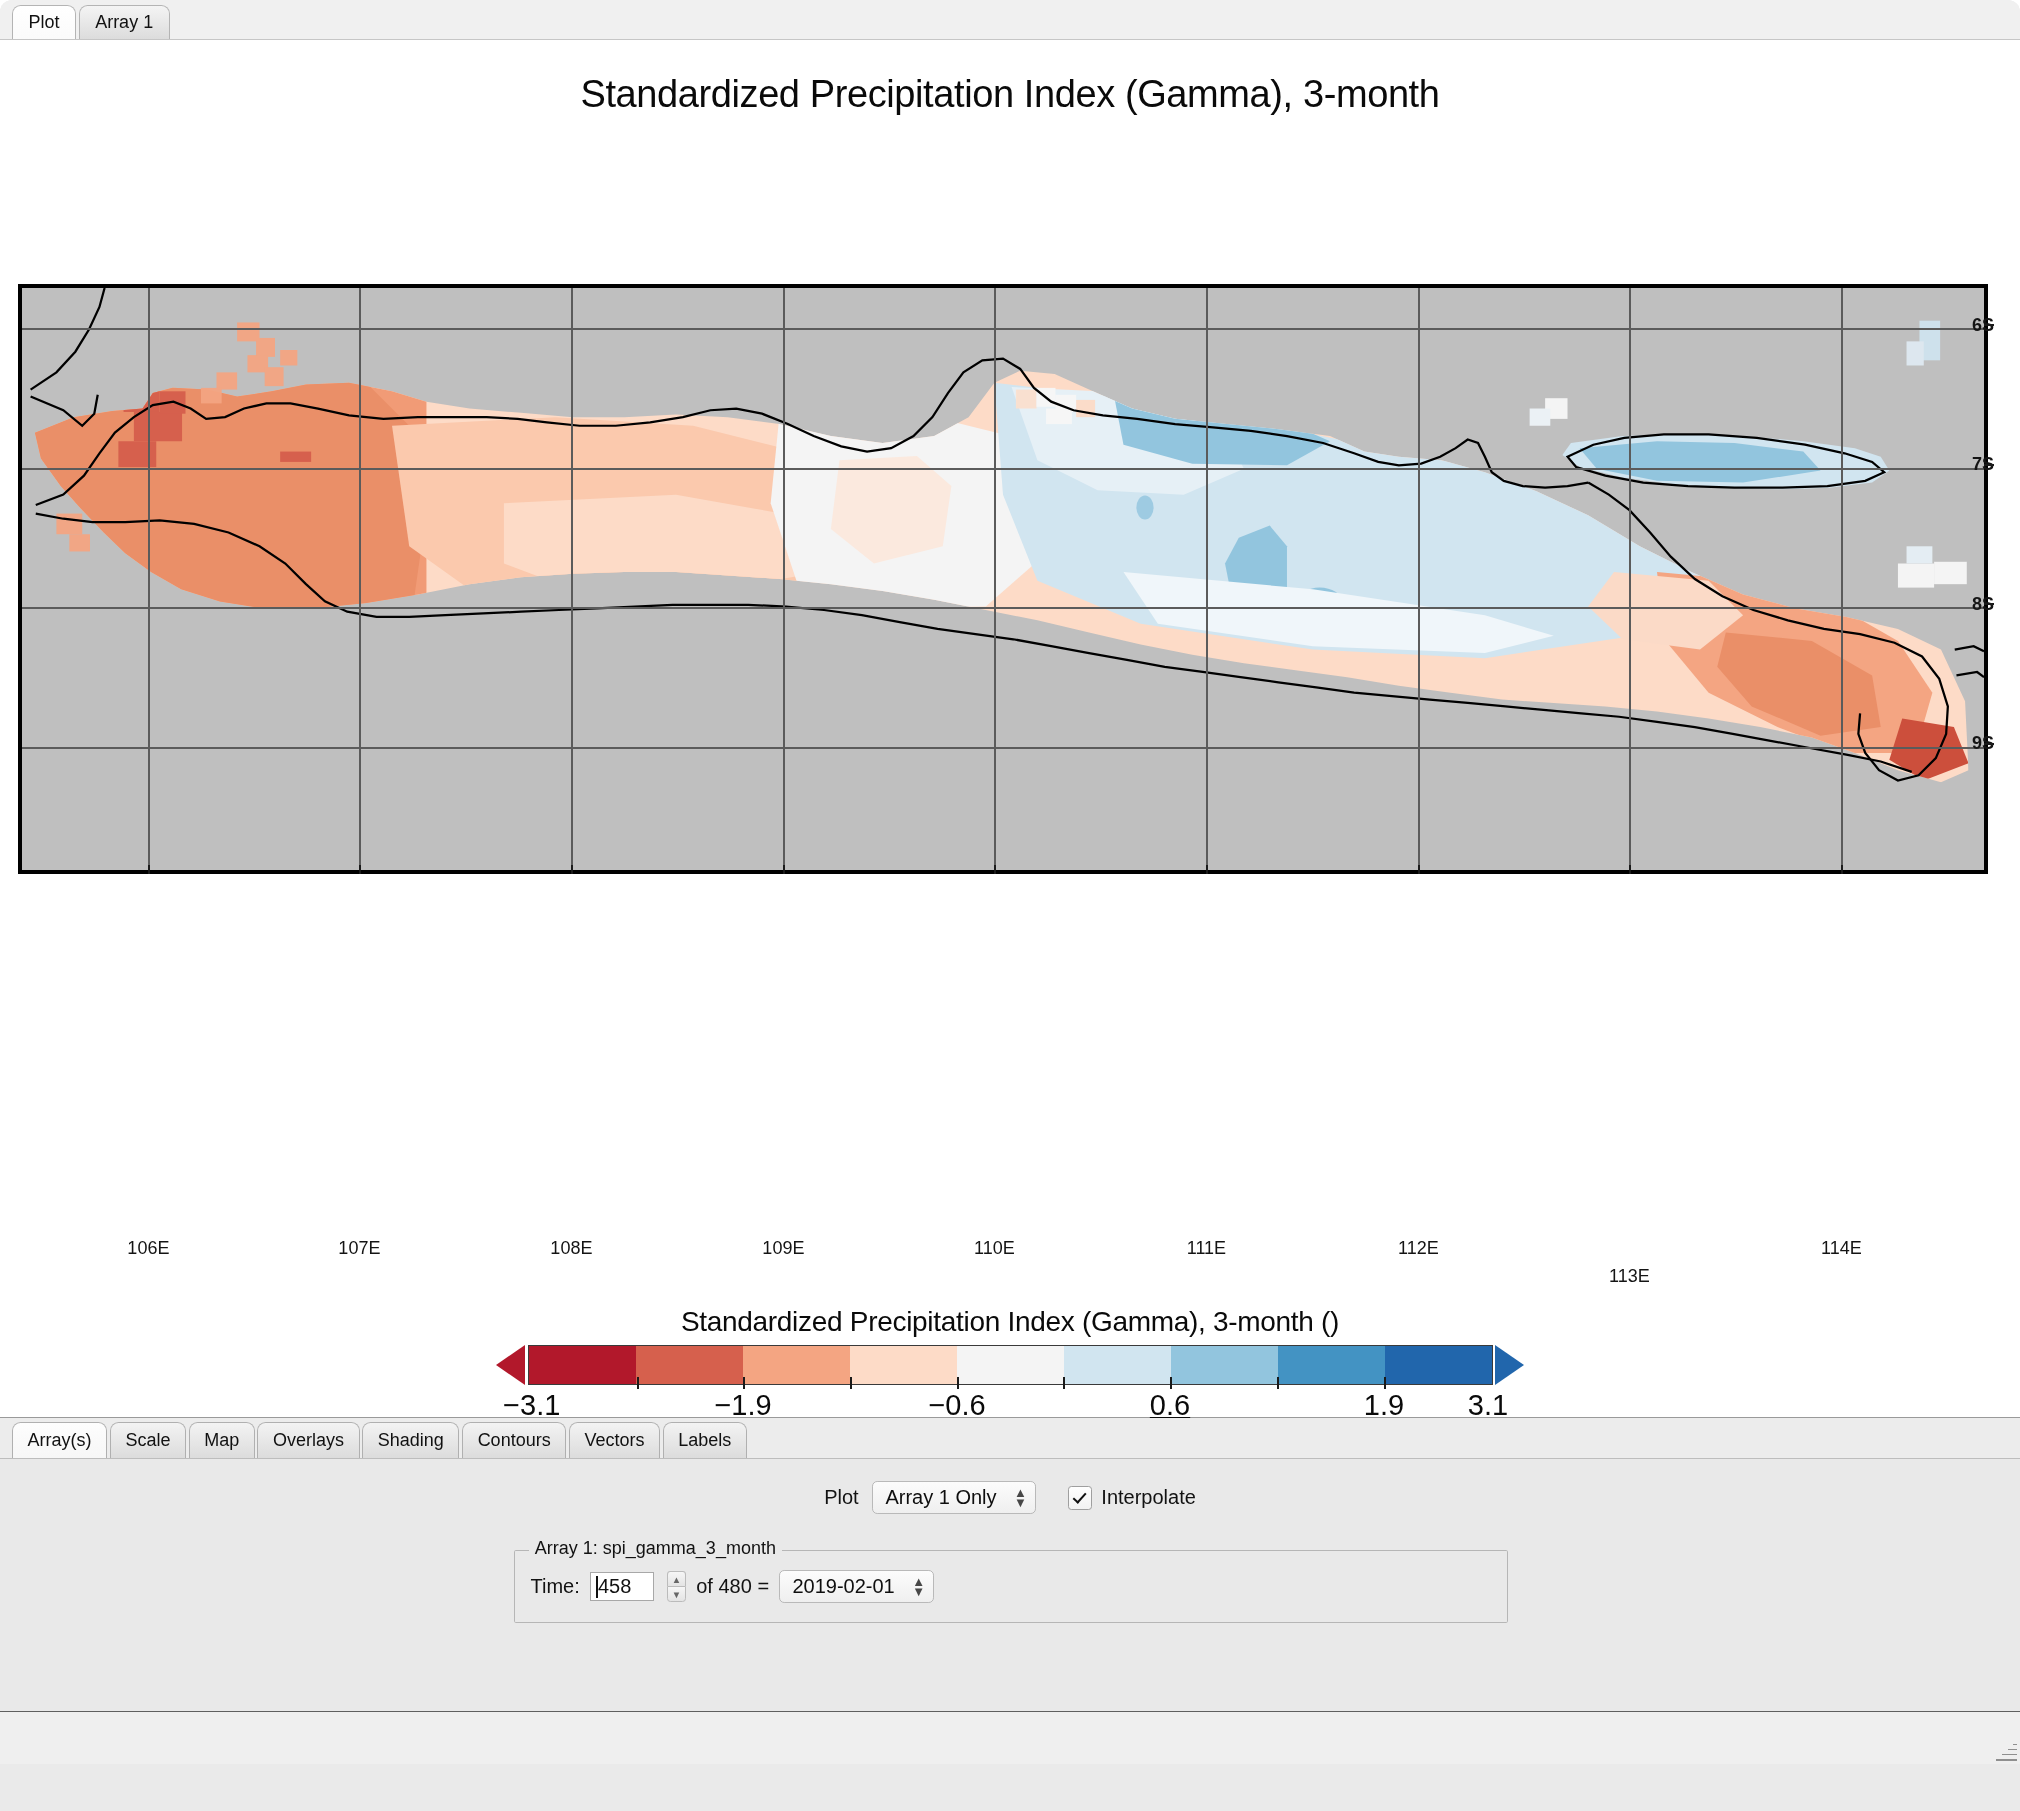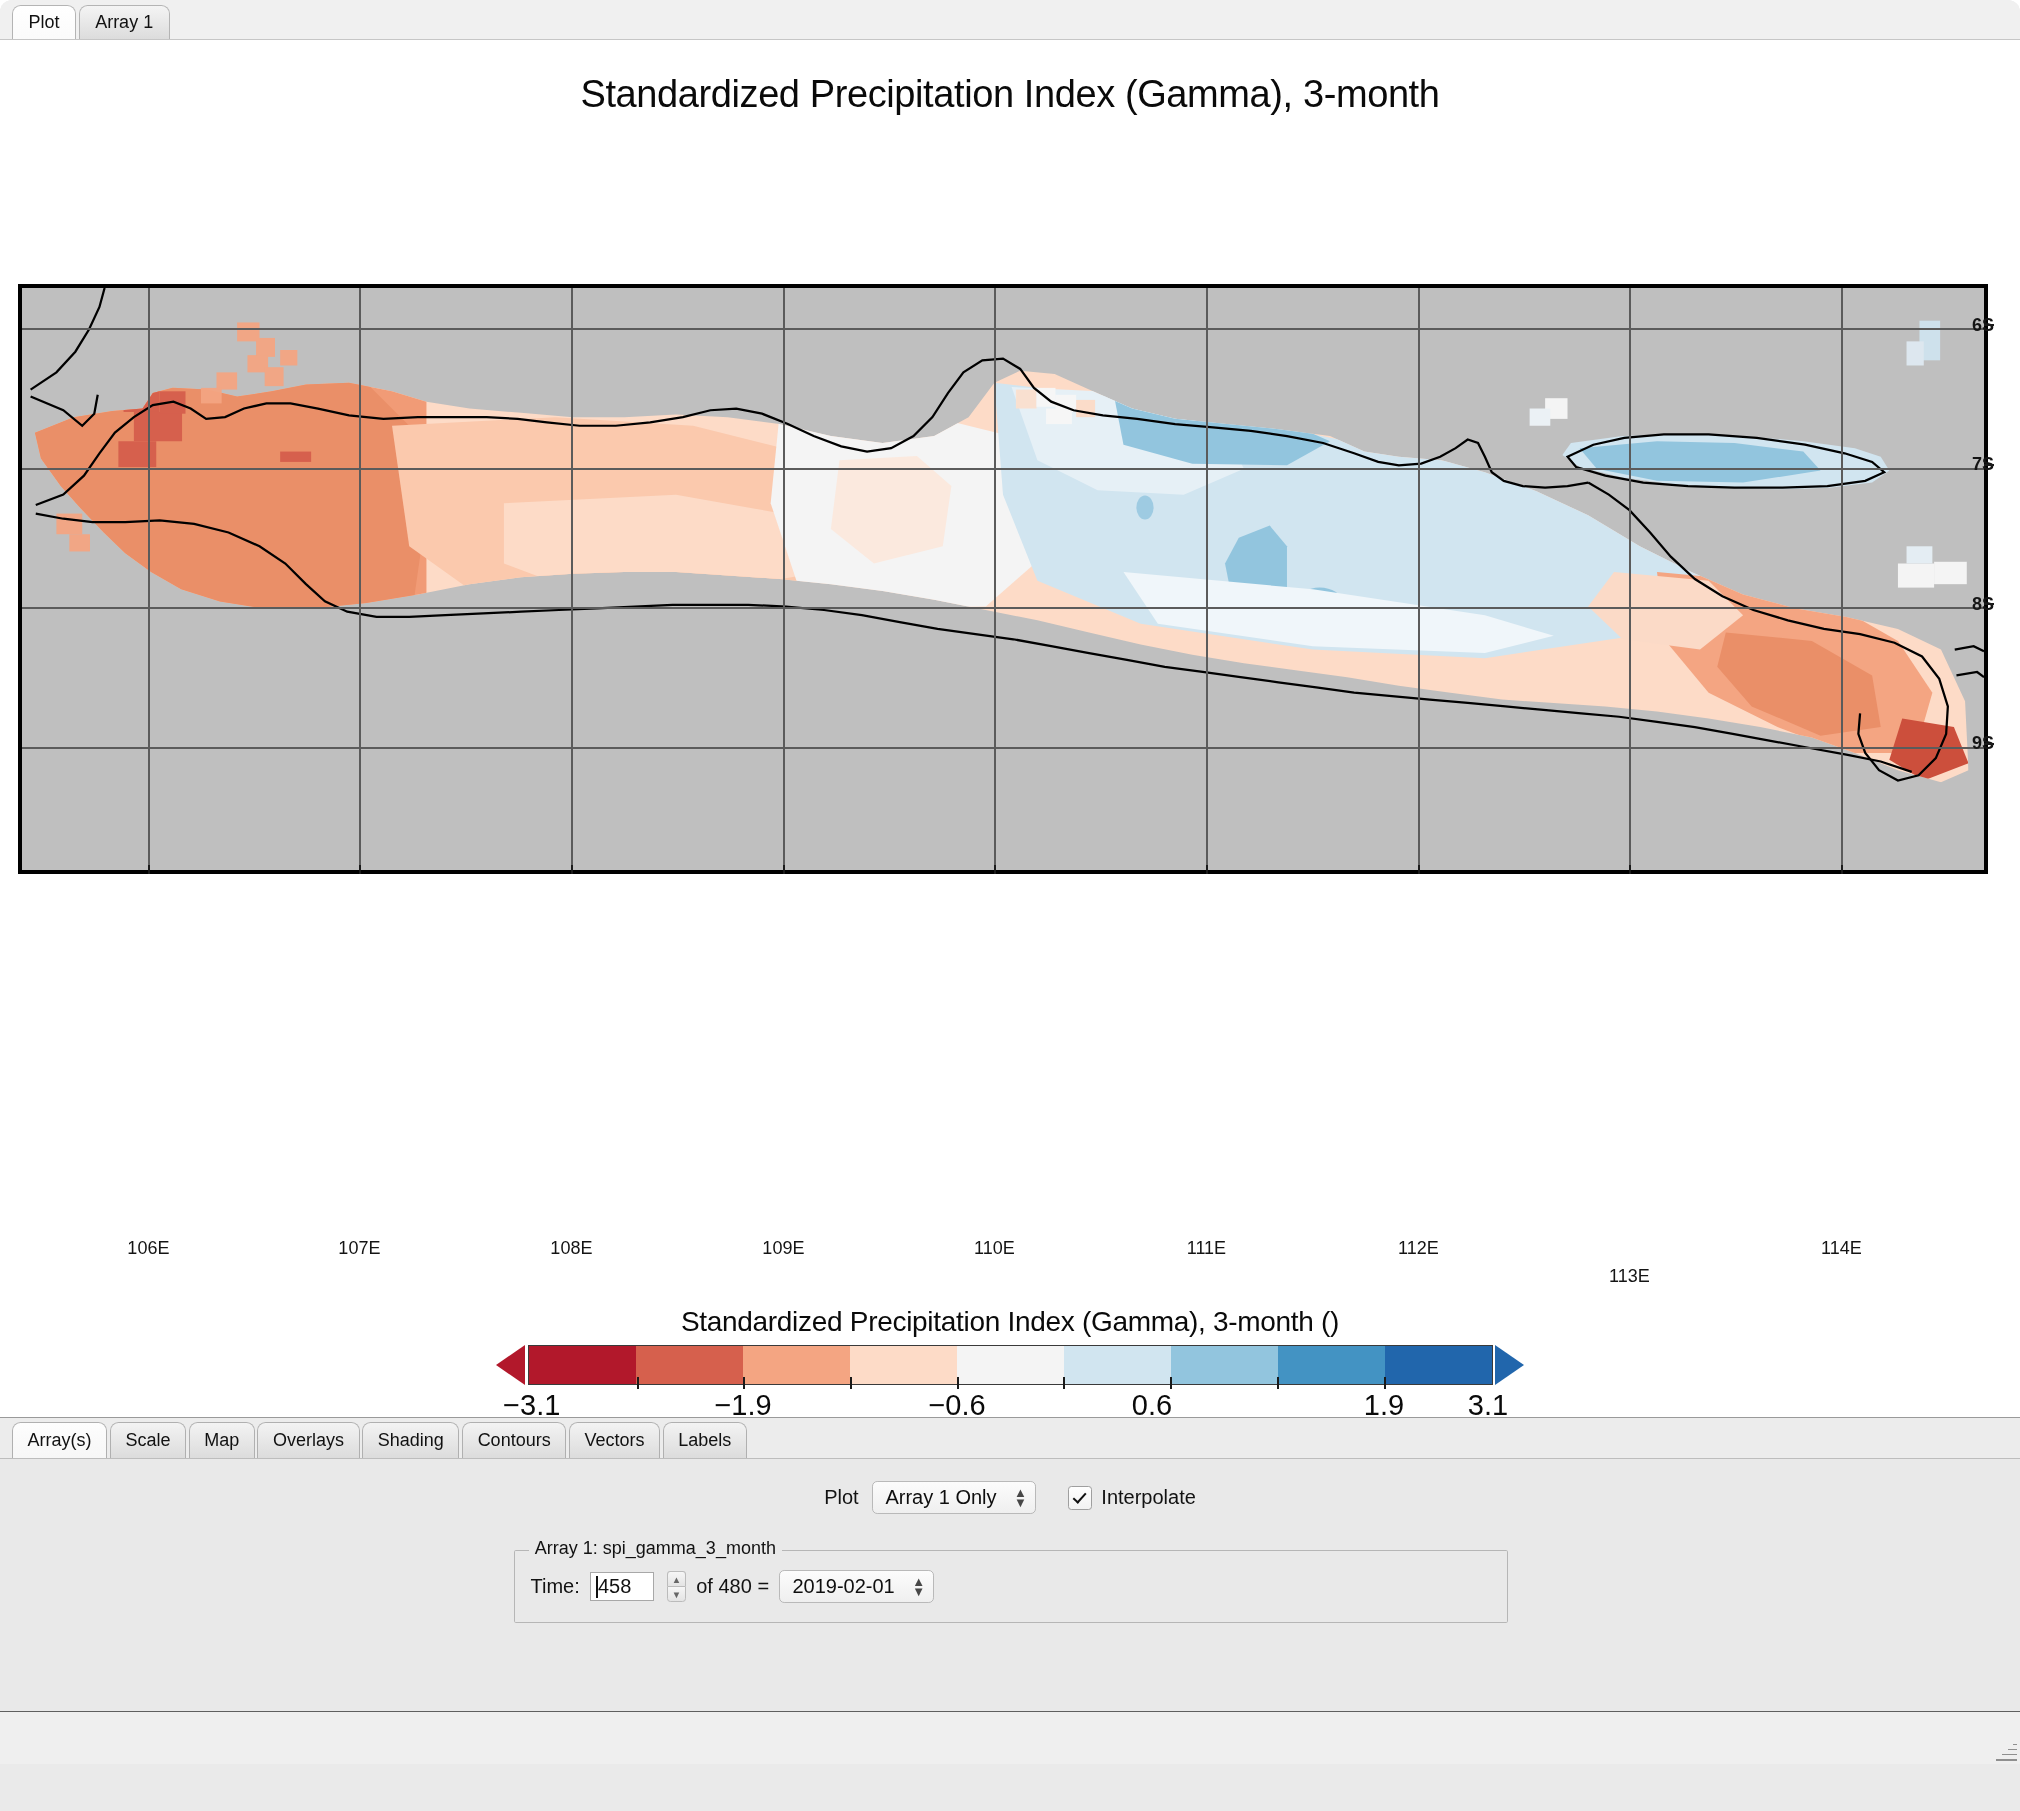--- a/index.html
+++ b/index.html
@@ -628,21 +628,21 @@
           <div class="tickline" style="left:213px;"></div>
           <div class="tickline" style="left:320px;"></div>
           <div class="tickline" style="left:427px;"></div>
           <div class="tickline" style="left:533px;"></div>
           <div class="tickline" style="left:640px;"></div>
           <div class="tickline" style="left:747px;"></div>
           <div class="tickline" style="left:854px;"></div>
           <span class="ticklbl" style="left:1.7px;">−3.1</span>
           <span class="ticklbl" style="left:213px;">−1.9</span>
           <span class="ticklbl" style="left:427px;">−0.6</span>
-          <span class="ticklbl" style="left:622px;">0.6</span>
+          <span class="ticklbl" style="left:640px;text-decoration:underline;">0.6</span>
           <span class="ticklbl" style="left:854px;">1.9</span>
           <span class="ticklbl" style="left:958px;">3.1</span>
         </div>
         <div class="cbar-minmax">Data Min = −1.9, Max = 1.6</div>
       </div>
     </div>
 
     <div class="bottom-pane">
       <div class="bottom-tabs">
         <div class="btab active">

